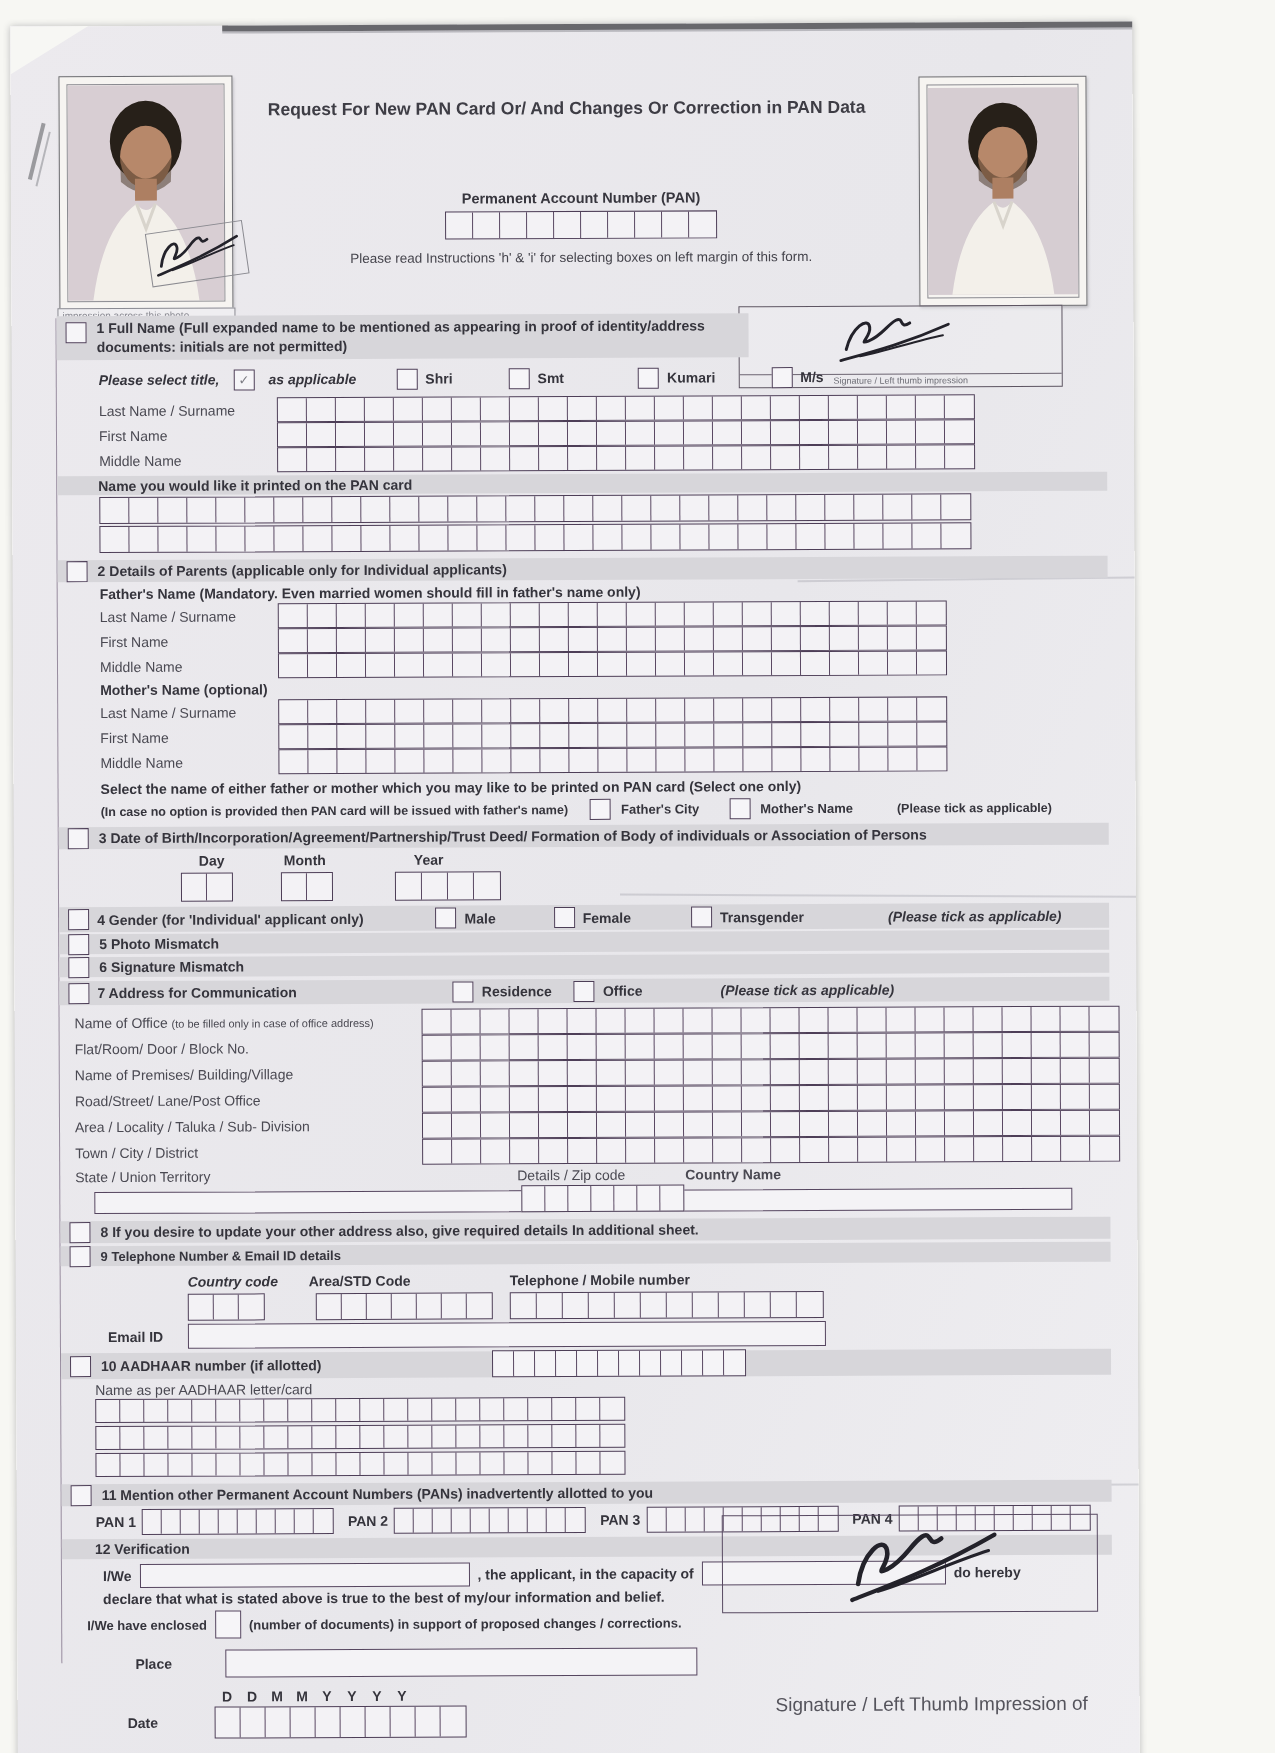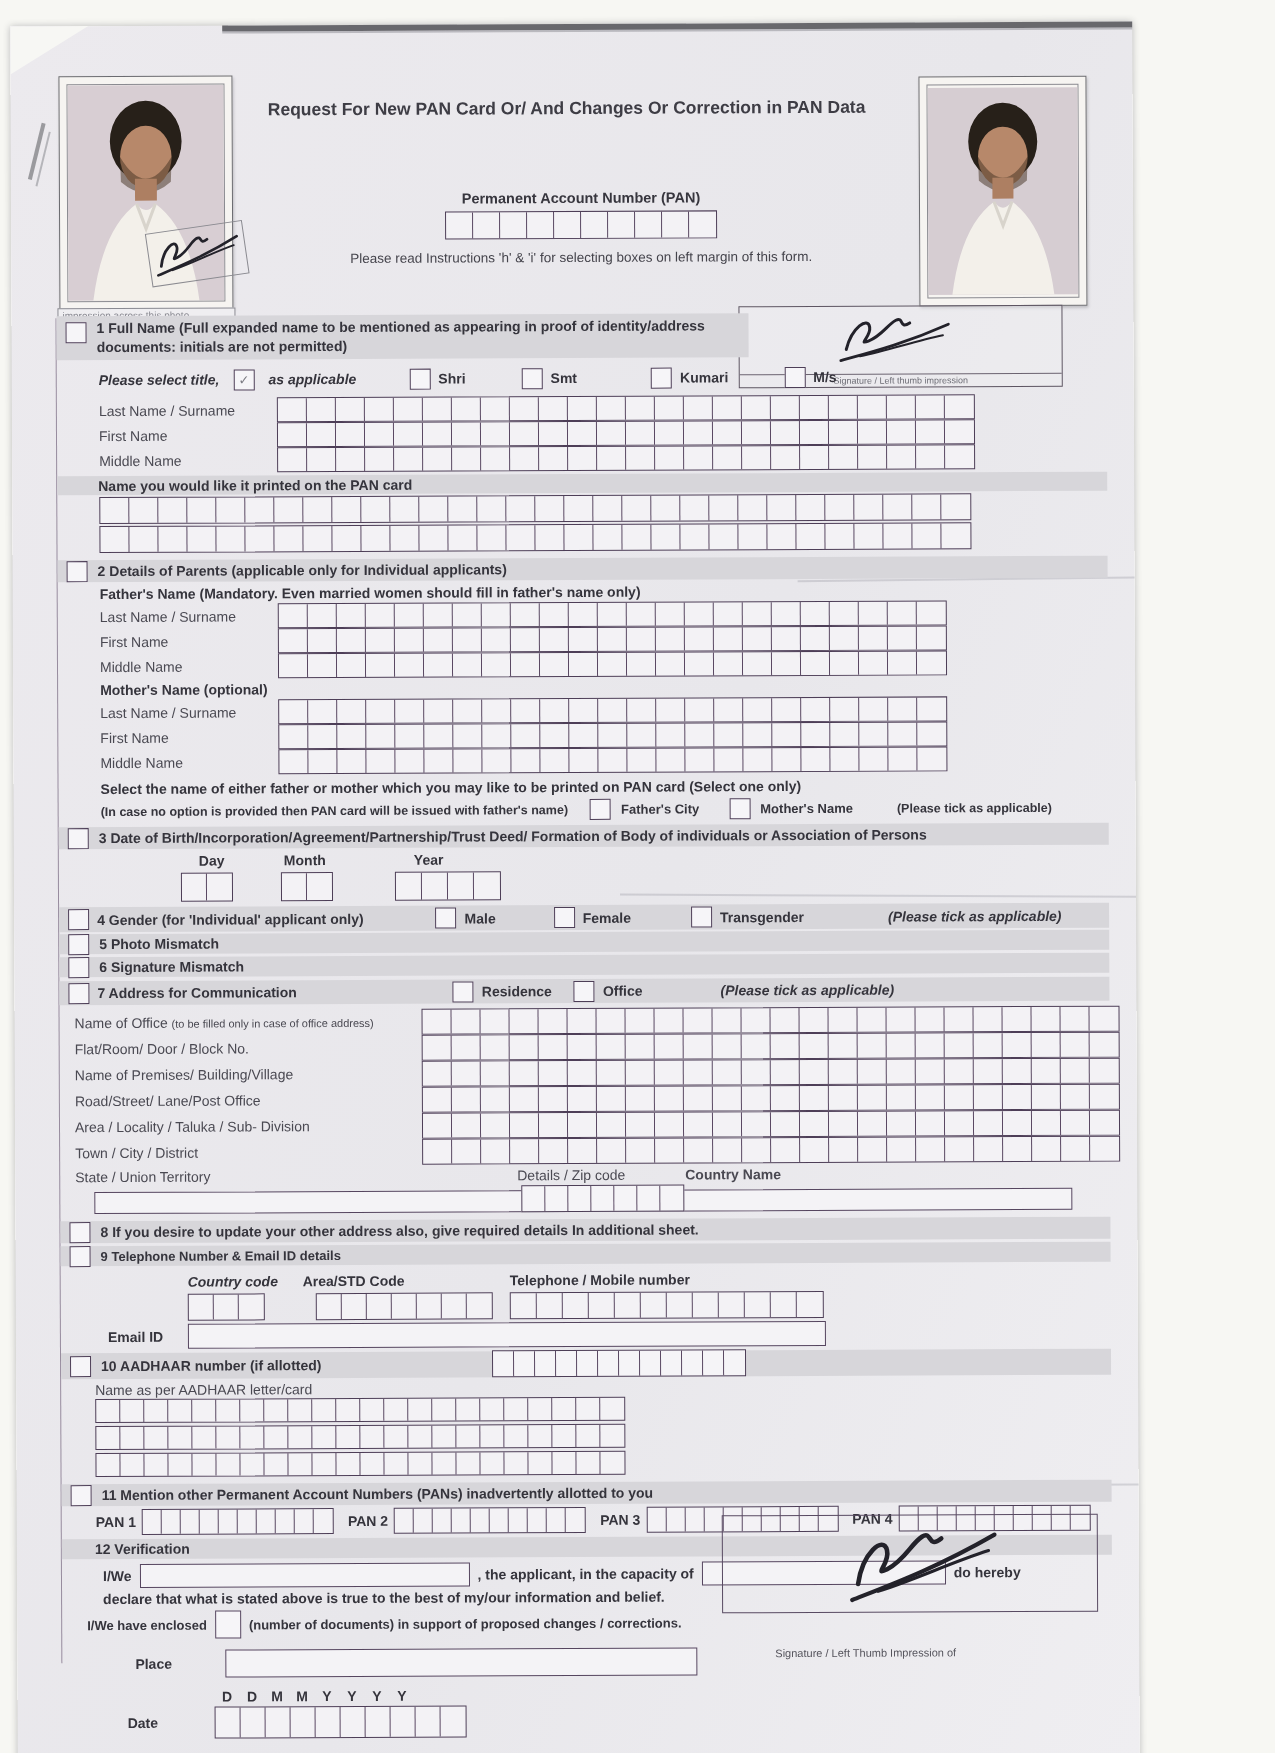--- a/index.html
+++ b/index.html
@@ -27,21 +27,21 @@
   .title{position:absolute;left:222px;top:74px;width:668px;text-align:center;
          font-size:17.5px;font-weight:bold;color:#3e3d45;}
   .pan-block{position:absolute;left:270px;top:166px;width:600px;text-align:center;}
   .pan-label{font-size:14.5px;font-weight:bold;}
   .instruction{font-size:13.5px;color:#45444c;margin-top:8px;}
 
   
   .sigbox-top{position:absolute;left:727px;top:283px;width:322px;height:80px;border:1.2px solid #5d5562;background:rgba(240,239,243,.4);}
   .sigbox-top .cap{position:absolute;left:0;right:0;bottom:0;border-top:1px solid #6b6370;font-size:9px;color:#6e6e76;text-align:center;padding:1px 0;}
   .sigbox-bottom{position:absolute;left:705px;top:1492px;width:374px;height:96px;border:1.2px solid #584a62;}
-  .sigcap-bottom{position:absolute;left:758px;top:1624px;font-size:11px;color:#55545c;}
+  .sigcap-bottom{position:absolute;left:758px;top:1671px;font-size:19px;color:#55545c;}
   .sig{position:absolute;}
 
   
   .formbody{position:absolute;left:45px;top:290px;width:1065px;}
   .leftline{position:absolute;left:44px;top:292px;width:1px;height:1345px;background:#6b5b74;opacity:.65;}
 
   .band{background:#d7d6da;display:flex;align-items:center;gap:10px;padding-left:9px;box-sizing:border-box;}
   .band .h{font-weight:bold;font-size:14px;color:#35343c;}
   .row{display:flex;align-items:center;}
   .lbl{color:#4a4952;font-size:14px;}
@@ -152,21 +152,21 @@
 
     <div class="band" style="width:692px;height:44px;align-items:flex-start;padding-top:3px;">
       <span class="cb" style="margin-top:3px;"></span>
       <span class="h" style="line-height:1.35;">1 Full Name (Full expanded name to be mentioned as appearing in proof of identity/address documents: initials are not permitted)</span>
     </div>
 
     <div class="row" style="margin-top:6px;margin-left:42px;gap:14px;height:28px;">
       <span class="italicb">Please select title,</span>
       <span class="cb">✓</span>
       <span class="italicb">as applicable</span>
-      <span class="opt" style="margin-left:39px;">
+      <span class="opt" style="margin-left:26px;">
         <span class="cb"></span>
         <span class="bold">Shri</span>
           </span>
       <span class="opt" style="margin-left:42px;">
         <span class="cb"></span>
         <span class="bold">Smt</span>
           </span>
       <span class="opt" style="margin-left:60px;">
         <span class="cb"></span>
         <span class="bold">Kumari</span>
@@ -774,21 +774,21 @@
       <span class="cb"></span>
       <span class="h">8 If you desire to update your other address also, give required details In additional sheet.</span>
     </div>
 
     <div class="band" style="width:1050px;height:20px;margin-top:3px;">
       <span class="cb"></span>
       <span class="h" style="font-size:13px;">9 Telephone Number &amp; Email ID details</span>
     </div>
     <div class="lblrow" style="margin-top:8px;">
       <span style="left:127px;font-style:italic;">Country code</span>
-      <span style="left:242px;">Area/STD Code</span>
+      <span style="left:248px;">Area/STD Code</span>
       <span style="left:449px;">Telephone / Mobile number</span>
     </div>
     <div class="row" style="margin-top:2px;">
       <span class="grid g-cc" style="margin-left:127px;">
             <span></span>
             <span></span>
             <span></span>
           </span>
       <span class="grid g-cc" style="margin-left:51px;">
             <span></span>

